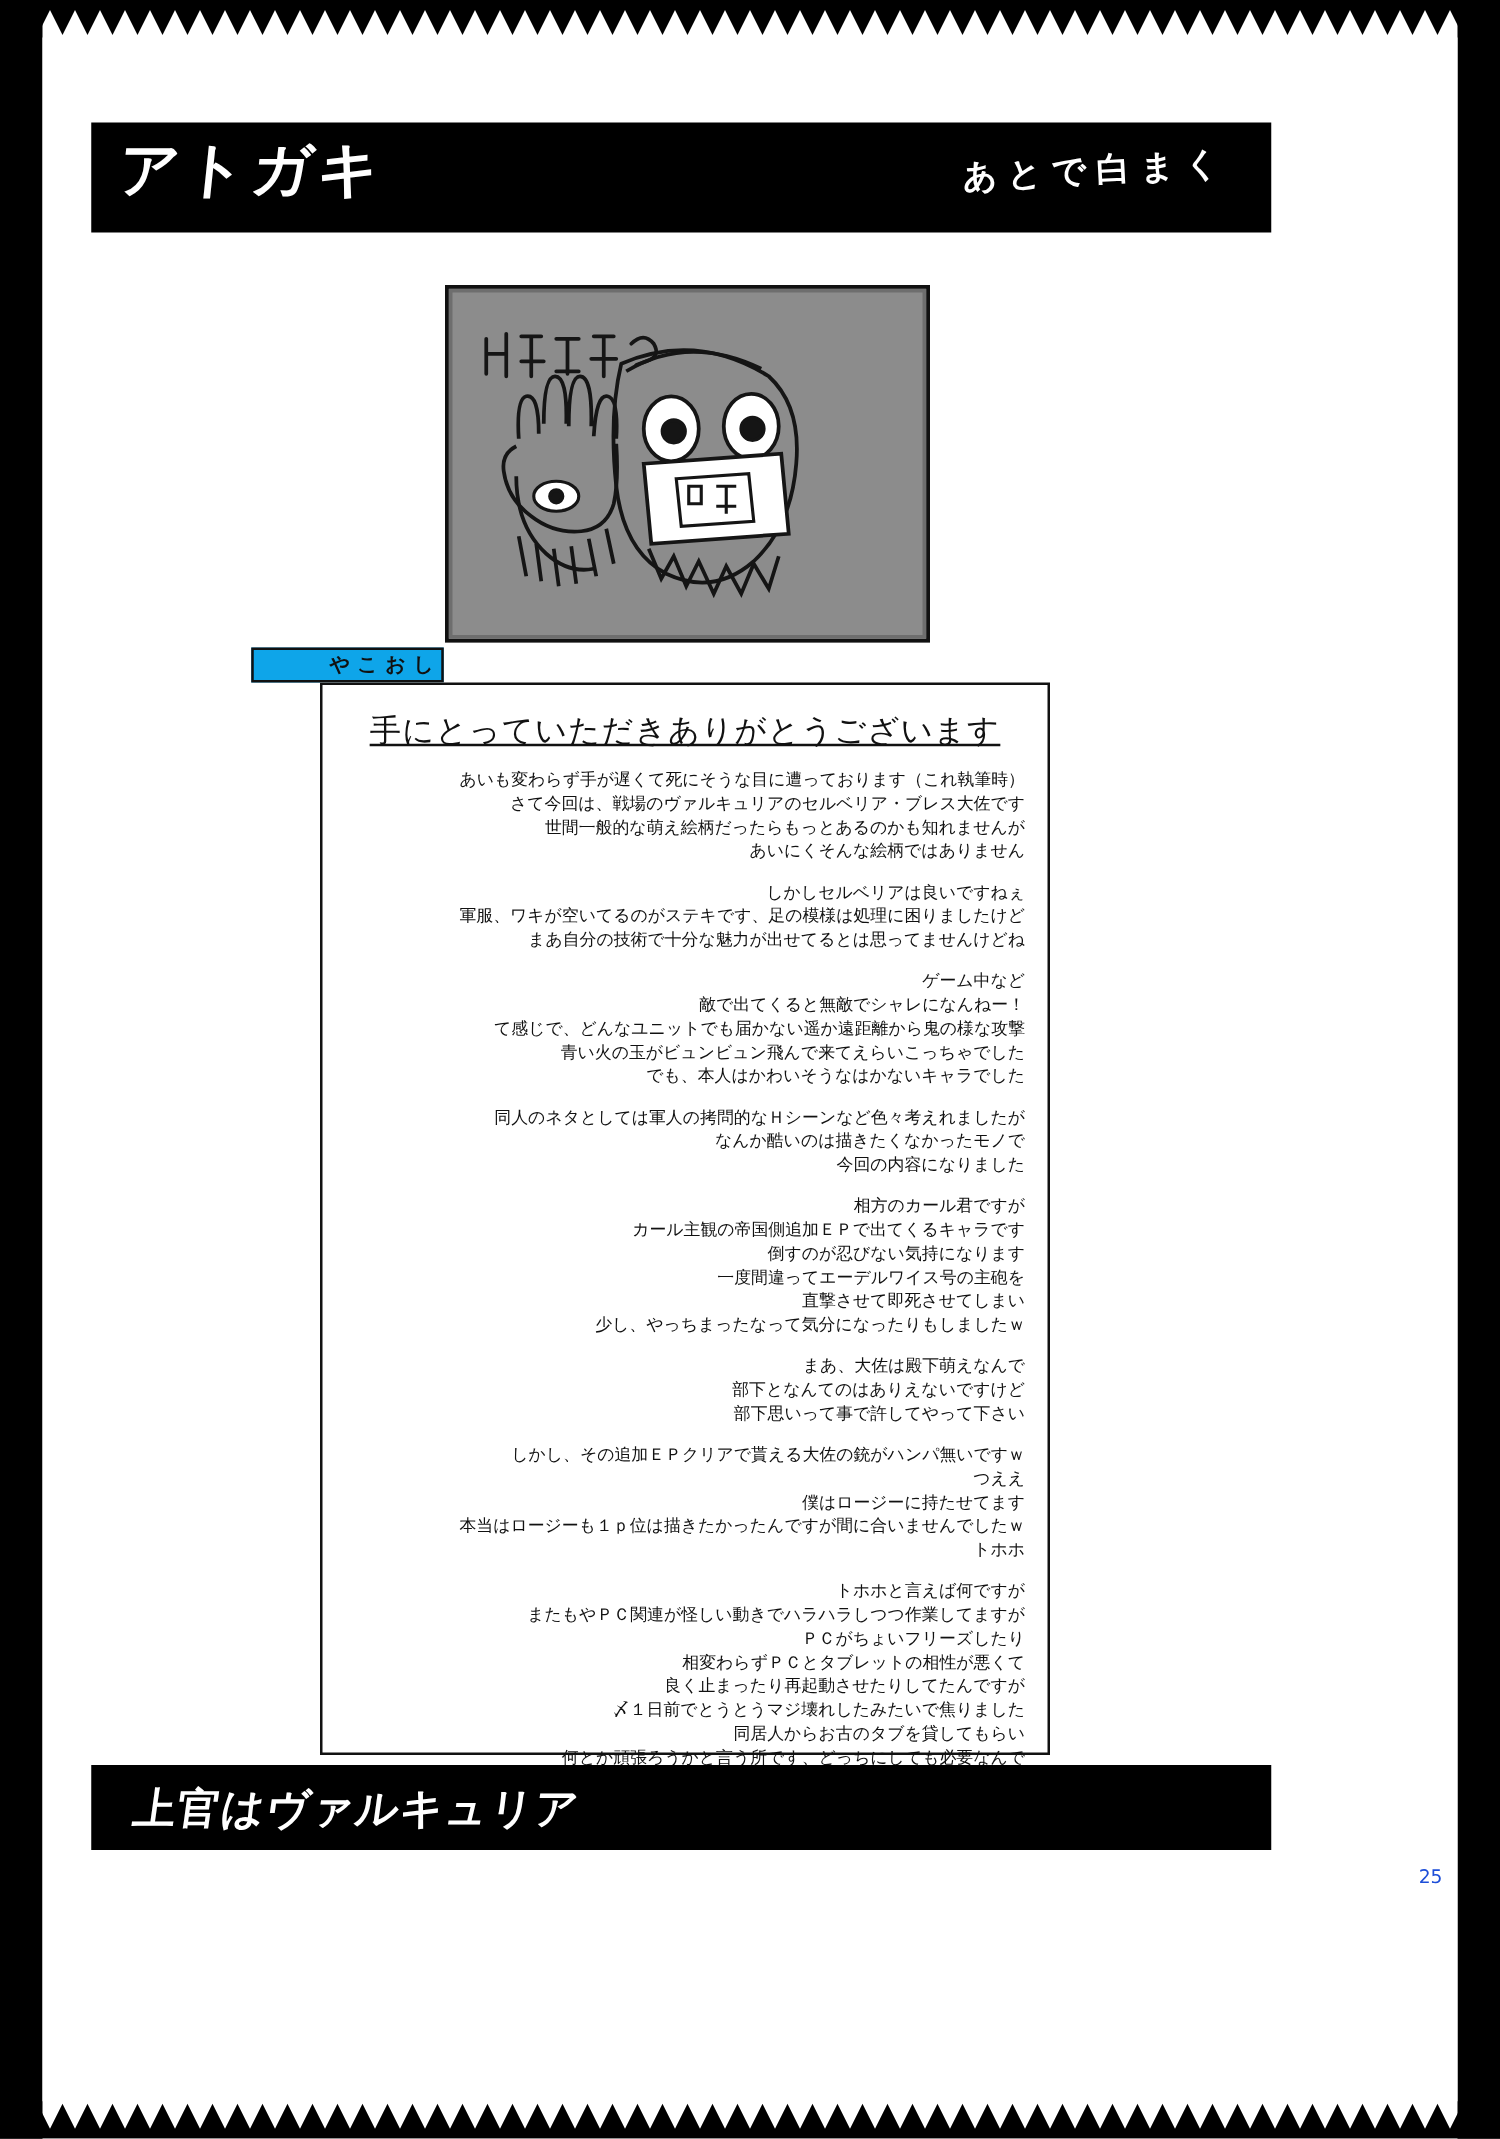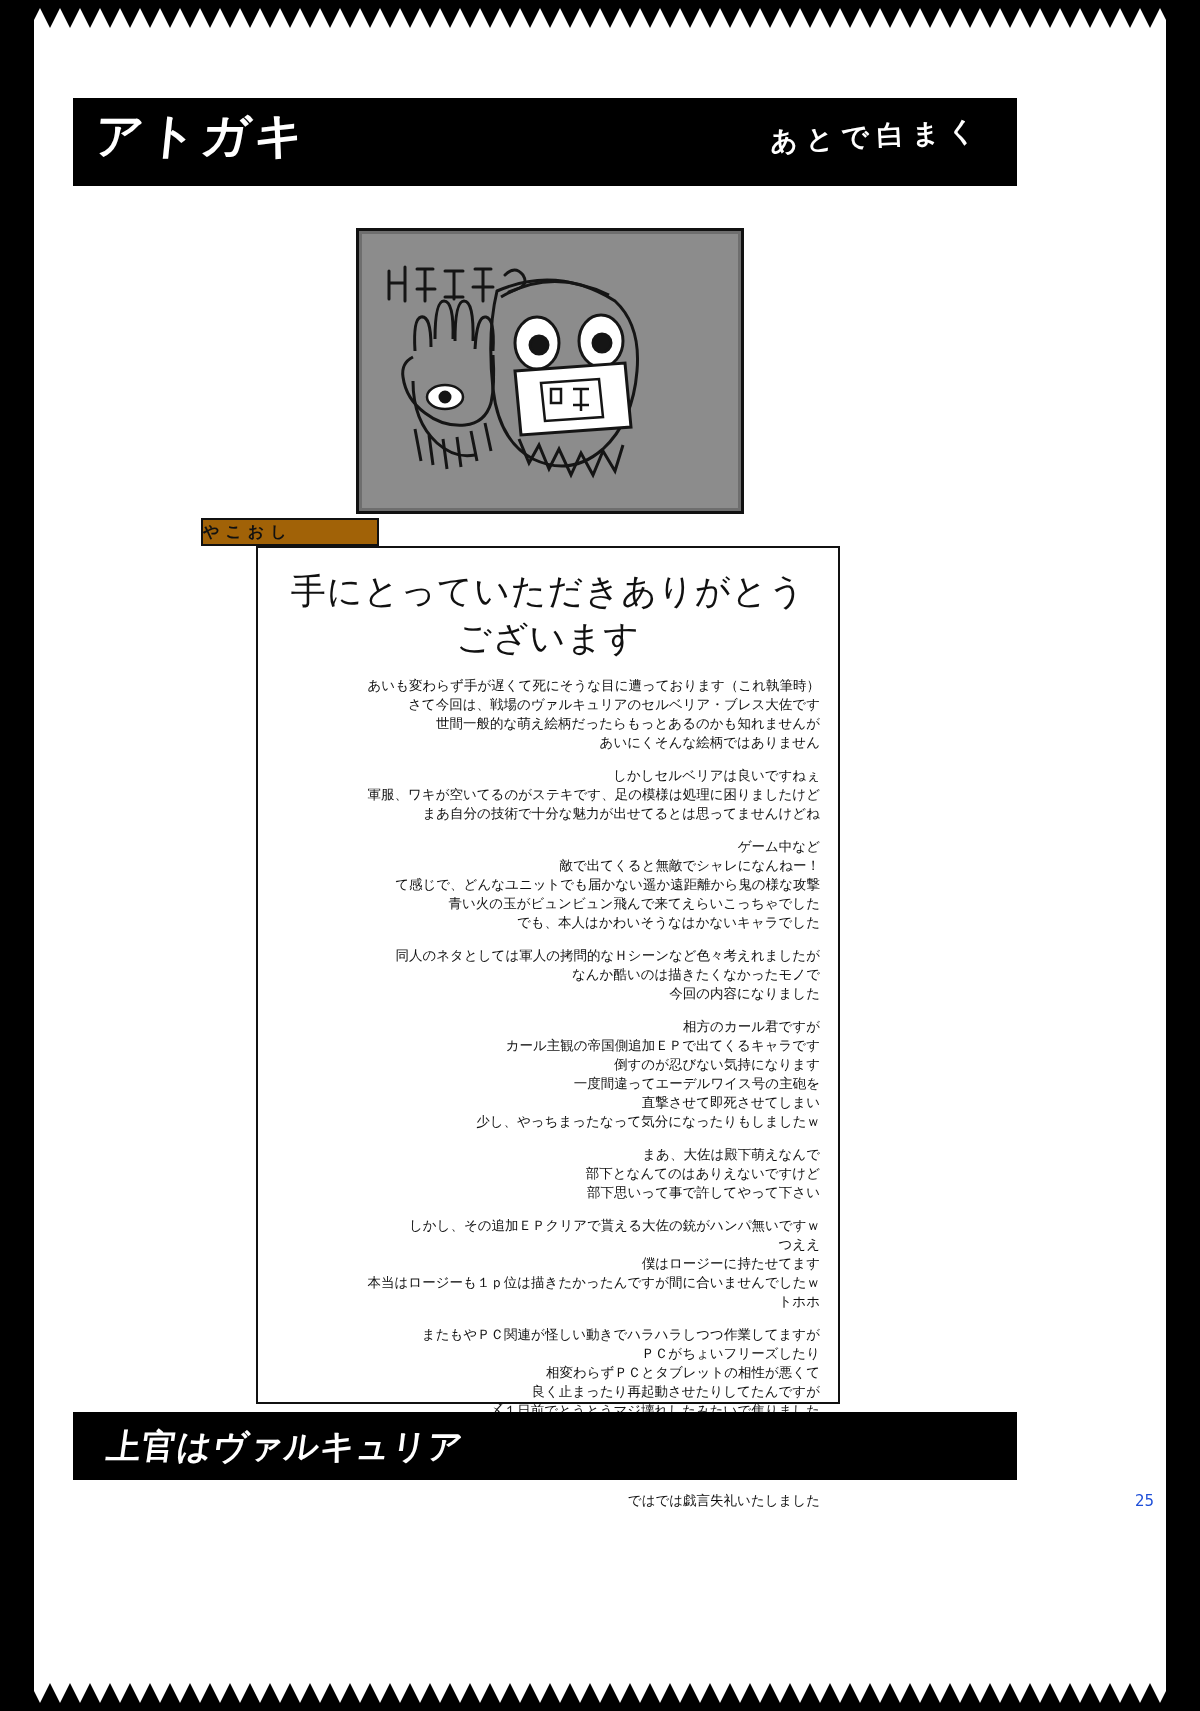--- a/index.html
+++ b/index.html
@@ -94,53 +94,54 @@
     box-sizing: border-box;
     overflow: hidden;
   }
   .sketch-frame svg { display: block; }
 
   
   .tab-label {
     position: absolute;
     left: 201px;
     top: 518px;
-    width: 178px;
+    width: 154px;
     height: 28px;
     border: 2px solid #111;
     box-sizing: border-box;
-    background: #a16207;
+    background: #0ea5e9;
     font-size: 16px;
     font-weight: bold;
     letter-spacing: 6px;
-    text-align: left;
+    text-align: right;
     line-height: 24px;
     color: #111;
   }
 
   
   .text-box {
     position: absolute;
     left: 256px;
     top: 546px;
     width: 584px;
     height: 858px;
     border: 2px solid #111;
     box-sizing: border-box;
     background: #fff;
     padding: 14px 18px 10px 18px;
   }
   .text-title {
     text-align: center;
-    font-size: 35px;
+    font-size: 25px;
     font-weight: 500;
     letter-spacing: 1px;
     color: #111;
     margin: 6px 0 14px 0;
     font-family: "DejaVu Sans", sans-serif;
+    text-decoration: underline;
   }
   .para {
     font-size: 13.5px;
     line-height: 19px;
     color: #111;
     margin: 0 0 14px 0;
     padding-left: 48px;
   }
   .para div { white-space: pre; text-align: right; }
   .para .ind { padding-left: 14px; }
@@ -284,20 +285,21 @@
           <div>部下思いって事で許してやって下さい</div>
         </div>
         <div class="para">
           <div>しかし、その追加ＥＰクリアで貰える大佐の銃がハンパ無いですｗ</div>
           <div>つええ</div>
           <div>僕はロージーに持たせてます</div>
           <div>本当はロージーも１ｐ位は描きたかったんですが間に合いませんでしたｗ</div>
           <div>トホホ</div>
         </div>
         <div class="para">
+          <div>トホホと言えば何ですが</div>
           <div>またもやＰＣ関連が怪しい動きでハラハラしつつ作業してますが</div>
           <div>ＰＣがちょいフリーズしたり</div>
           <div>相変わらずＰＣとタブレットの相性が悪くて</div>
           <div>良く止まったり再起動させたりしてたんですが</div>
           <div>〆１日前でとうとうマジ壊れしたみたいで焦りました</div>
           <div>同居人からお古のタブを貸してもらい</div>
           <div>何とか頑張ろうかと言う所です、どっちにしても必要なんで</div>
           <div>買わなくてわ</div>
         </div>
         <div class="para">

